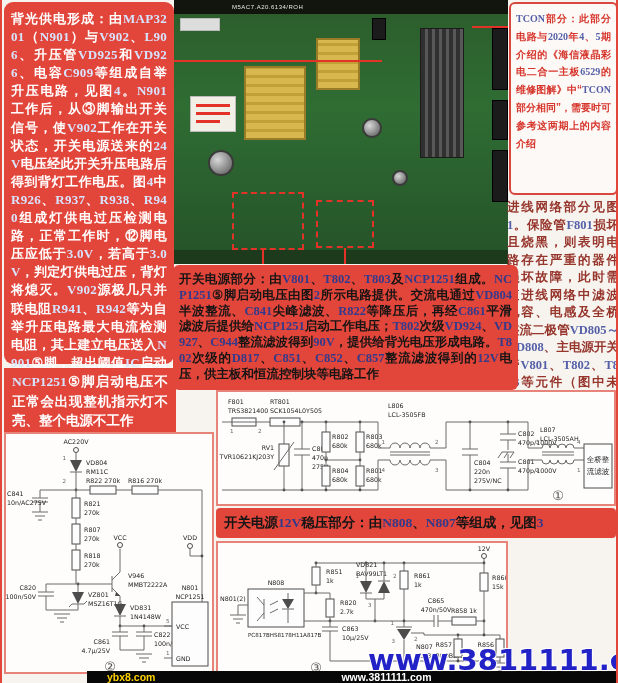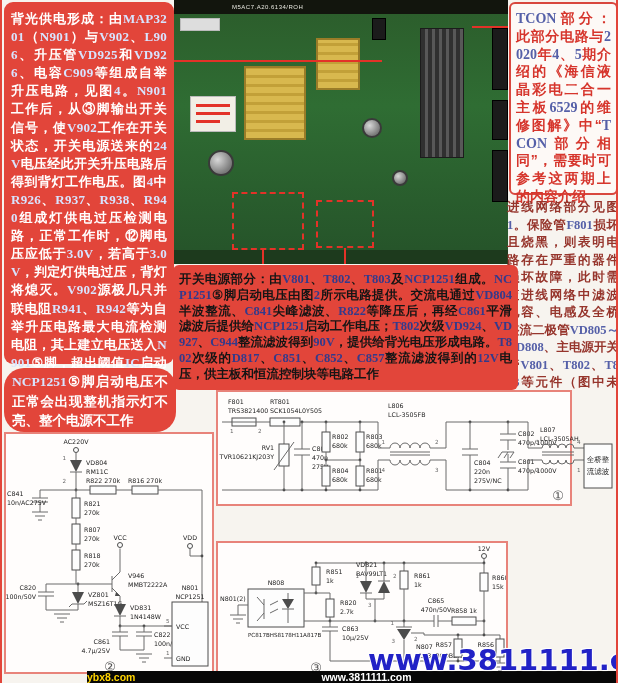--- a/index.html
+++ b/index.html
@@ -7,41 +7,41 @@
         font-family:"Liberation Sans",sans-serif;
         border-left:2px solid #e2453a;border-right:2px solid #e2453a;box-sizing:border-box;}
   .abs{position:absolute;box-sizing:border-box;}
   .rbox{background:#e2453a;color:#ffffff;border-radius:9px;}
   .mixed{white-space:pre-wrap;word-break:break-all;text-align:justify;}
   .lat{font-family:"Liberation Serif",serif;}
   .block-backlight{left:2px;top:2px;width:170px;height:362px;padding:8px 7px;
      font-size:13px;line-height:18.1px;font-weight:bold;letter-spacing:.3px;}
   .block-backlight .lat{color:#d8e4ff;}
   .block-ncp{left:2px;top:368px;width:172px;height:64px;padding:4px 8px;
-     font-size:13.5px;line-height:19.5px;font-weight:bold;border-radius:20px;}
+     font-size:13.5px;line-height:19.5px;font-weight:bold;border-radius:0;}
   .block-ncp .lat{color:#d8e4ff;}
   .block-tcon{left:507px;top:2px;width:109px;height:193px;padding:6px 5px;
      background:#fdf9f6;border:2px solid #d8473e;border-radius:6px;
-     color:#d6352c;font-weight:bold;font-size:14px;line-height:17.8px;}
+     color:#d6352c;font-weight:bold;font-size:10px;line-height:17.8px;}
   .block-tcon .lat{color:#5560a8;}
   .block-inlet{left:505px;top:199px;width:112px;height:192px;
      color:#96352c;font-weight:bold;font-size:12.5px;line-height:17.5px;}
   .block-inlet .lat{color:#5560a8;}
   .block-smps{left:171px;top:265px;width:345px;height:125px;padding:7px 6px;
      color:#151515;font-weight:bold;font-size:12.5px;line-height:15.8px;border-radius:6px;}
   .block-smps .lat{color:#333a8c;}
   .banner-12v{left:214px;top:508px;width:400px;height:30px;padding:6px 8px 0 8px;
      color:#151515;font-weight:bold;font-size:13.5px;border-radius:4px;white-space:nowrap;}
   .banner-12v .lat{color:#333a8c;}
   .block-12v-note{left:507px;top:543px;width:109px;height:133px;padding:6px 6px;
      font-size:12.5px;line-height:15.9px;font-weight:bold;border-radius:8px;}
   .block-12v-note .lat{color:#d8e4ff;}
   .circuit{background:#fffdfc;border:2px solid #e8837a;}
   .c2box{left:2px;top:432px;width:210px;height:242px;}
-  .c1box{left:214px;top:390px;width:356px;height:116px;text-align:center;}
+  .c1box{left:214px;top:390px;width:400px;height:116px;text-align:center;}
   .c3box{left:214px;top:541px;width:292px;height:135px;}
   
   .t{font-size:6.3px;fill:#1c1c1c;font-family:"DejaVu Sans",sans-serif;}
   .pin{font-size:5.6px;fill:#666;font-family:"DejaVu Sans",sans-serif;}
   .cn{font-size:7.5px;fill:#1c1c1c;}
   .badge{font-size:13px;fill:#555;}
   .w{stroke:#6a6a6a;stroke-width:1;fill:none;}
   .cmp{stroke:#4c4c4c;stroke-width:1;fill:#fdfdfd;}
   .blk{fill:#4c4c4c;}
   
@@ -50,21 +50,21 @@
   .tx{background:repeating-linear-gradient(0deg,#d8b84e 0 6px,#c2a038 6px 9px);border:2px solid #9a7c28;}
   .hsink{background:repeating-linear-gradient(90deg,#303030 0 4px,#585858 4px 7px);border:1px solid #1c1c1c;}
   .cap{border-radius:50%;background:radial-gradient(circle at 35% 35%,#d8d8d8,#7a7a7a 70%);border:2px solid #3a3a3a;}
   .blkpart{background:#1b1b1b;border:1px solid #000;}
   .whtlabel{background:#f2efe6;border:1px solid #bbb;}
   .redline{background:#e33228;}
   .redbox{border:2px dashed #e33228;}
   .board-trace{background:#3f8a42;}
   
   .footer-bar{left:85px;top:671px;width:533px;height:12px;background:#070707;display:flex;align-items:center;font-weight:bold;font-size:10.5px;z-index:20;}
-  .footer-left{color:#ffd400;margin-left:0;}
+  .footer-left{color:#ffd400;margin-left:20px;}
   .footer-right{color:#ffffff;margin-left:186px;}
   .wm{position:absolute;color:#2222c6;font-weight:bold;z-index:30;
       text-shadow:0 0 2px #fff,1px 1px 0 #fff,-1px -1px 0 #fff;font-family:"DejaVu Sans",sans-serif;}
   .wm-small{left:424px;top:627px;font-size:20px;}
   .wm-large{left:366px;top:643px;font-size:29px;letter-spacing:0px;}
 </style>
 </head>
 <body>
 
 <div class="page">
@@ -335,20 +335,21 @@
       </g>
       <g>
         <rect class="cmp" x="366" y="52" width="28" height="44"></rect>
         <text class="cn" x="380" y="70" text-anchor="middle">全桥整</text>
         <text class="cn" x="380" y="82" text-anchor="middle">流滤波</text>
       </g>
       <text class="badge" x="340" y="108" text-anchor="middle">①</text>
     </svg>
   </div>
 
+  <div class="abs rbox banner-12v mixed">开关电源<span class="lat">12V</span>稳压部分：由<span class="lat">N808</span>、<span class="lat">N807</span>等组成，见图<span class="lat">3</span></div>
 
   <div class="abs circuit c3box">
     <svg width="288" height="131" viewBox="0 0 288 131">
       <g>
         <text class="t" x="266" y="8" text-anchor="middle">12V</text>
         <circle cx="266" cy="13" r="2.5" class="cmp"></circle>
         <path class="w" d="M266 15.5 V20 M98 20 H266"></path>
       </g>
       <g>
         <circle cx="98" cy="20" r="1.4" class="blk"></circle>

